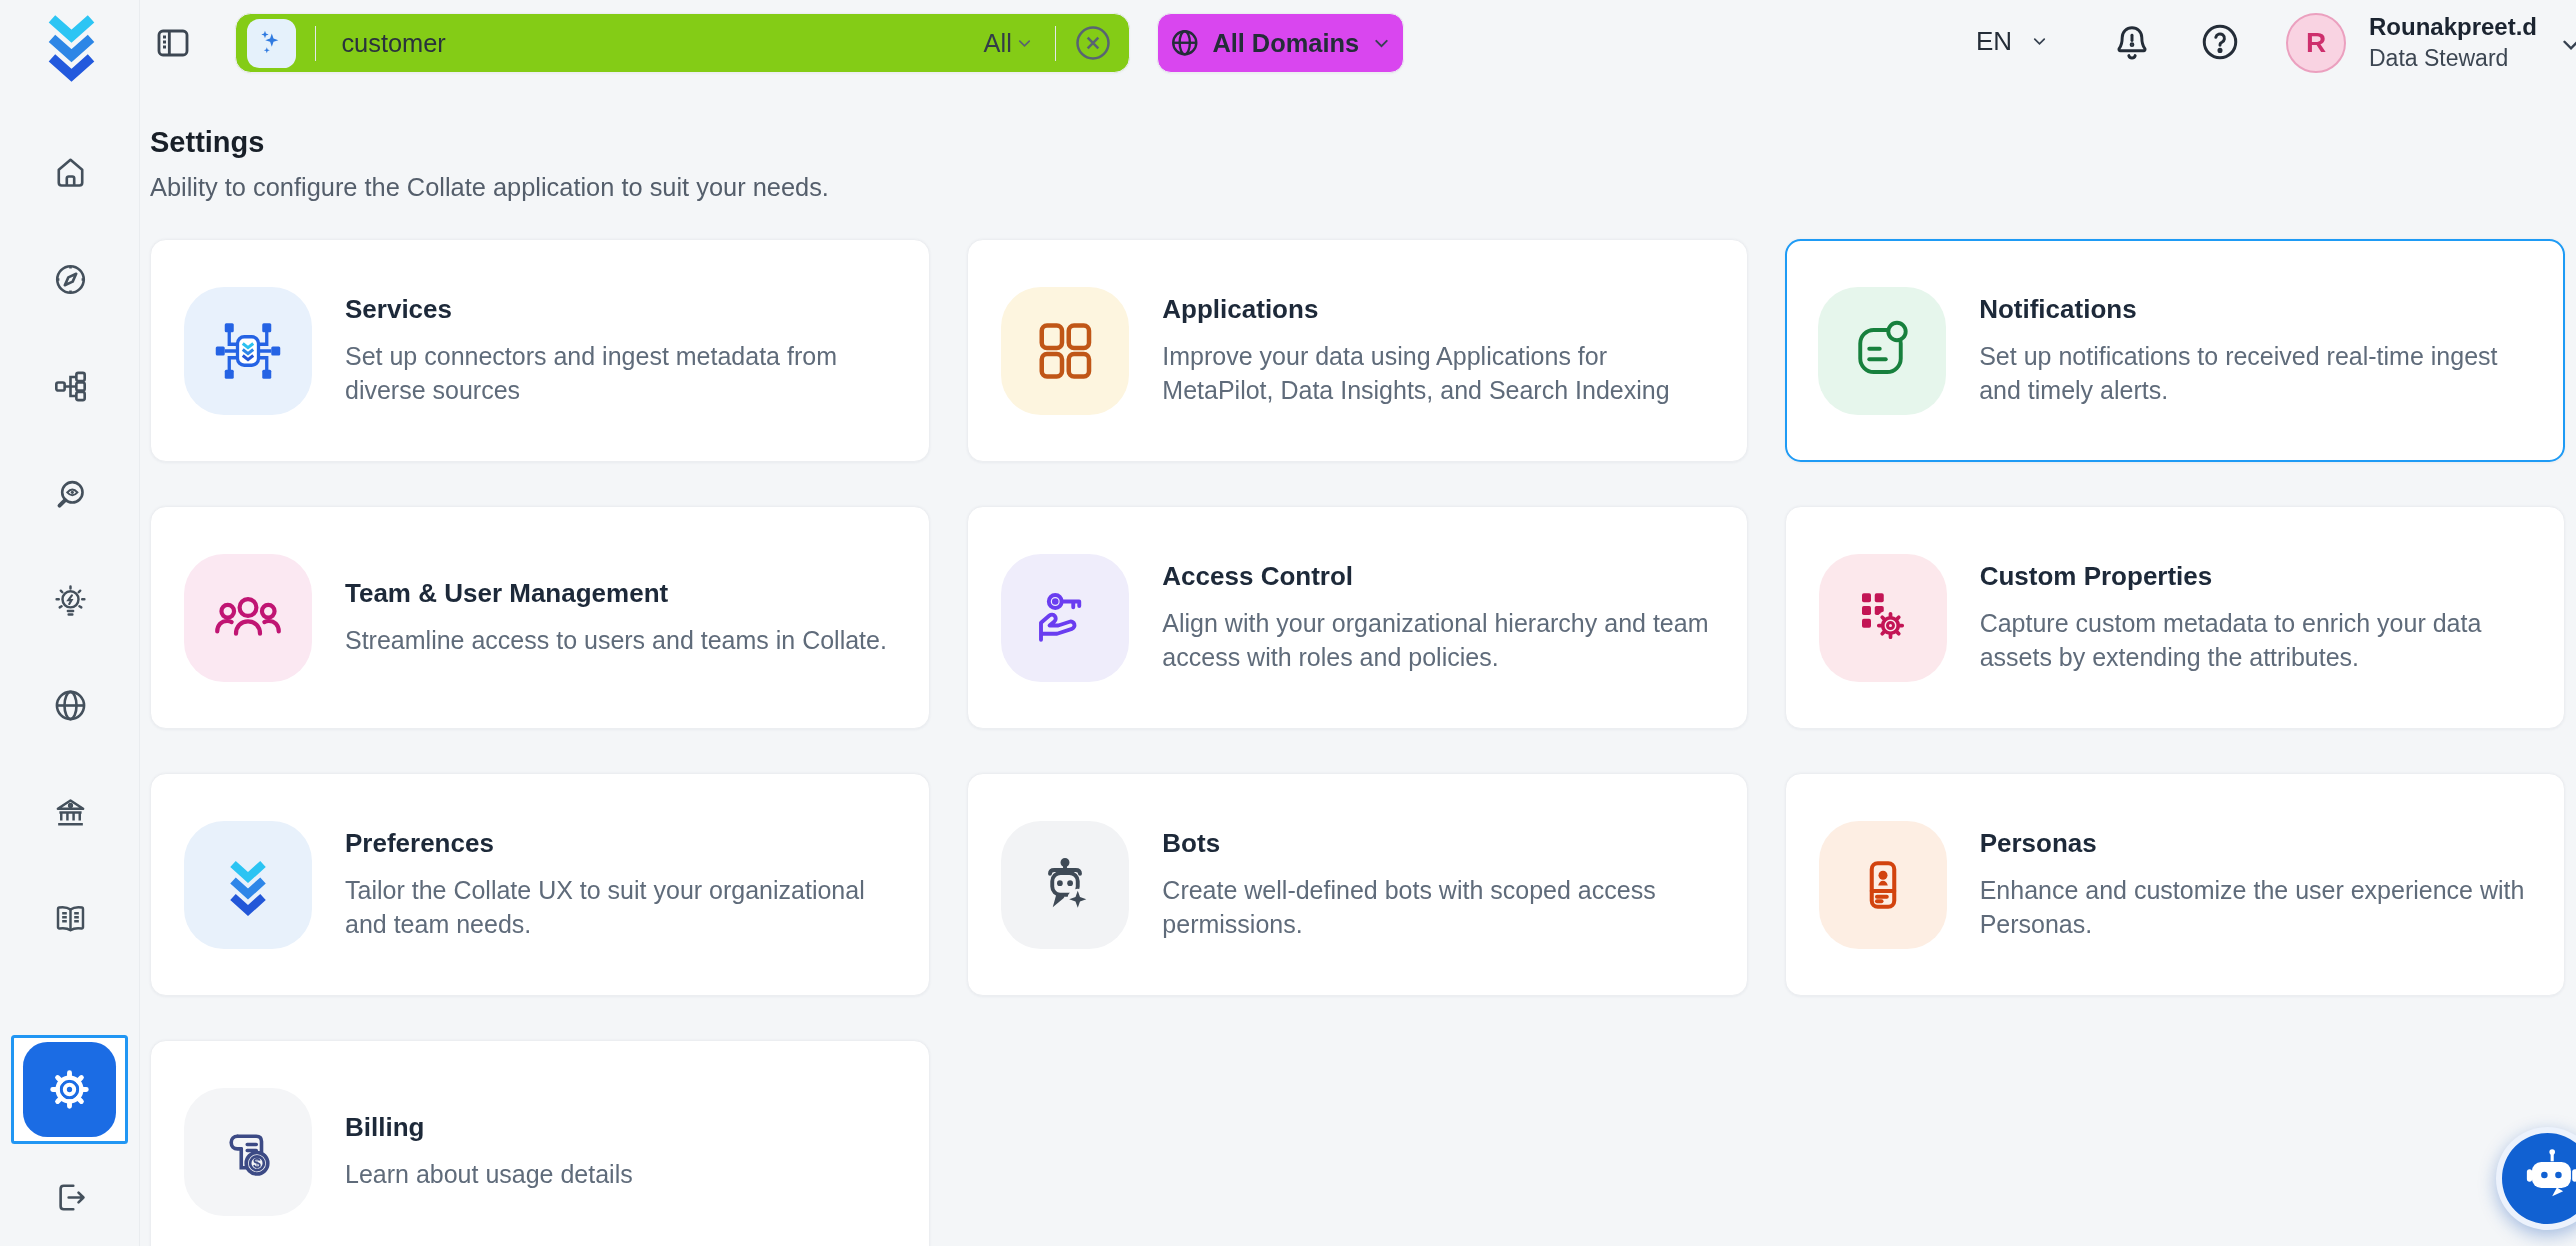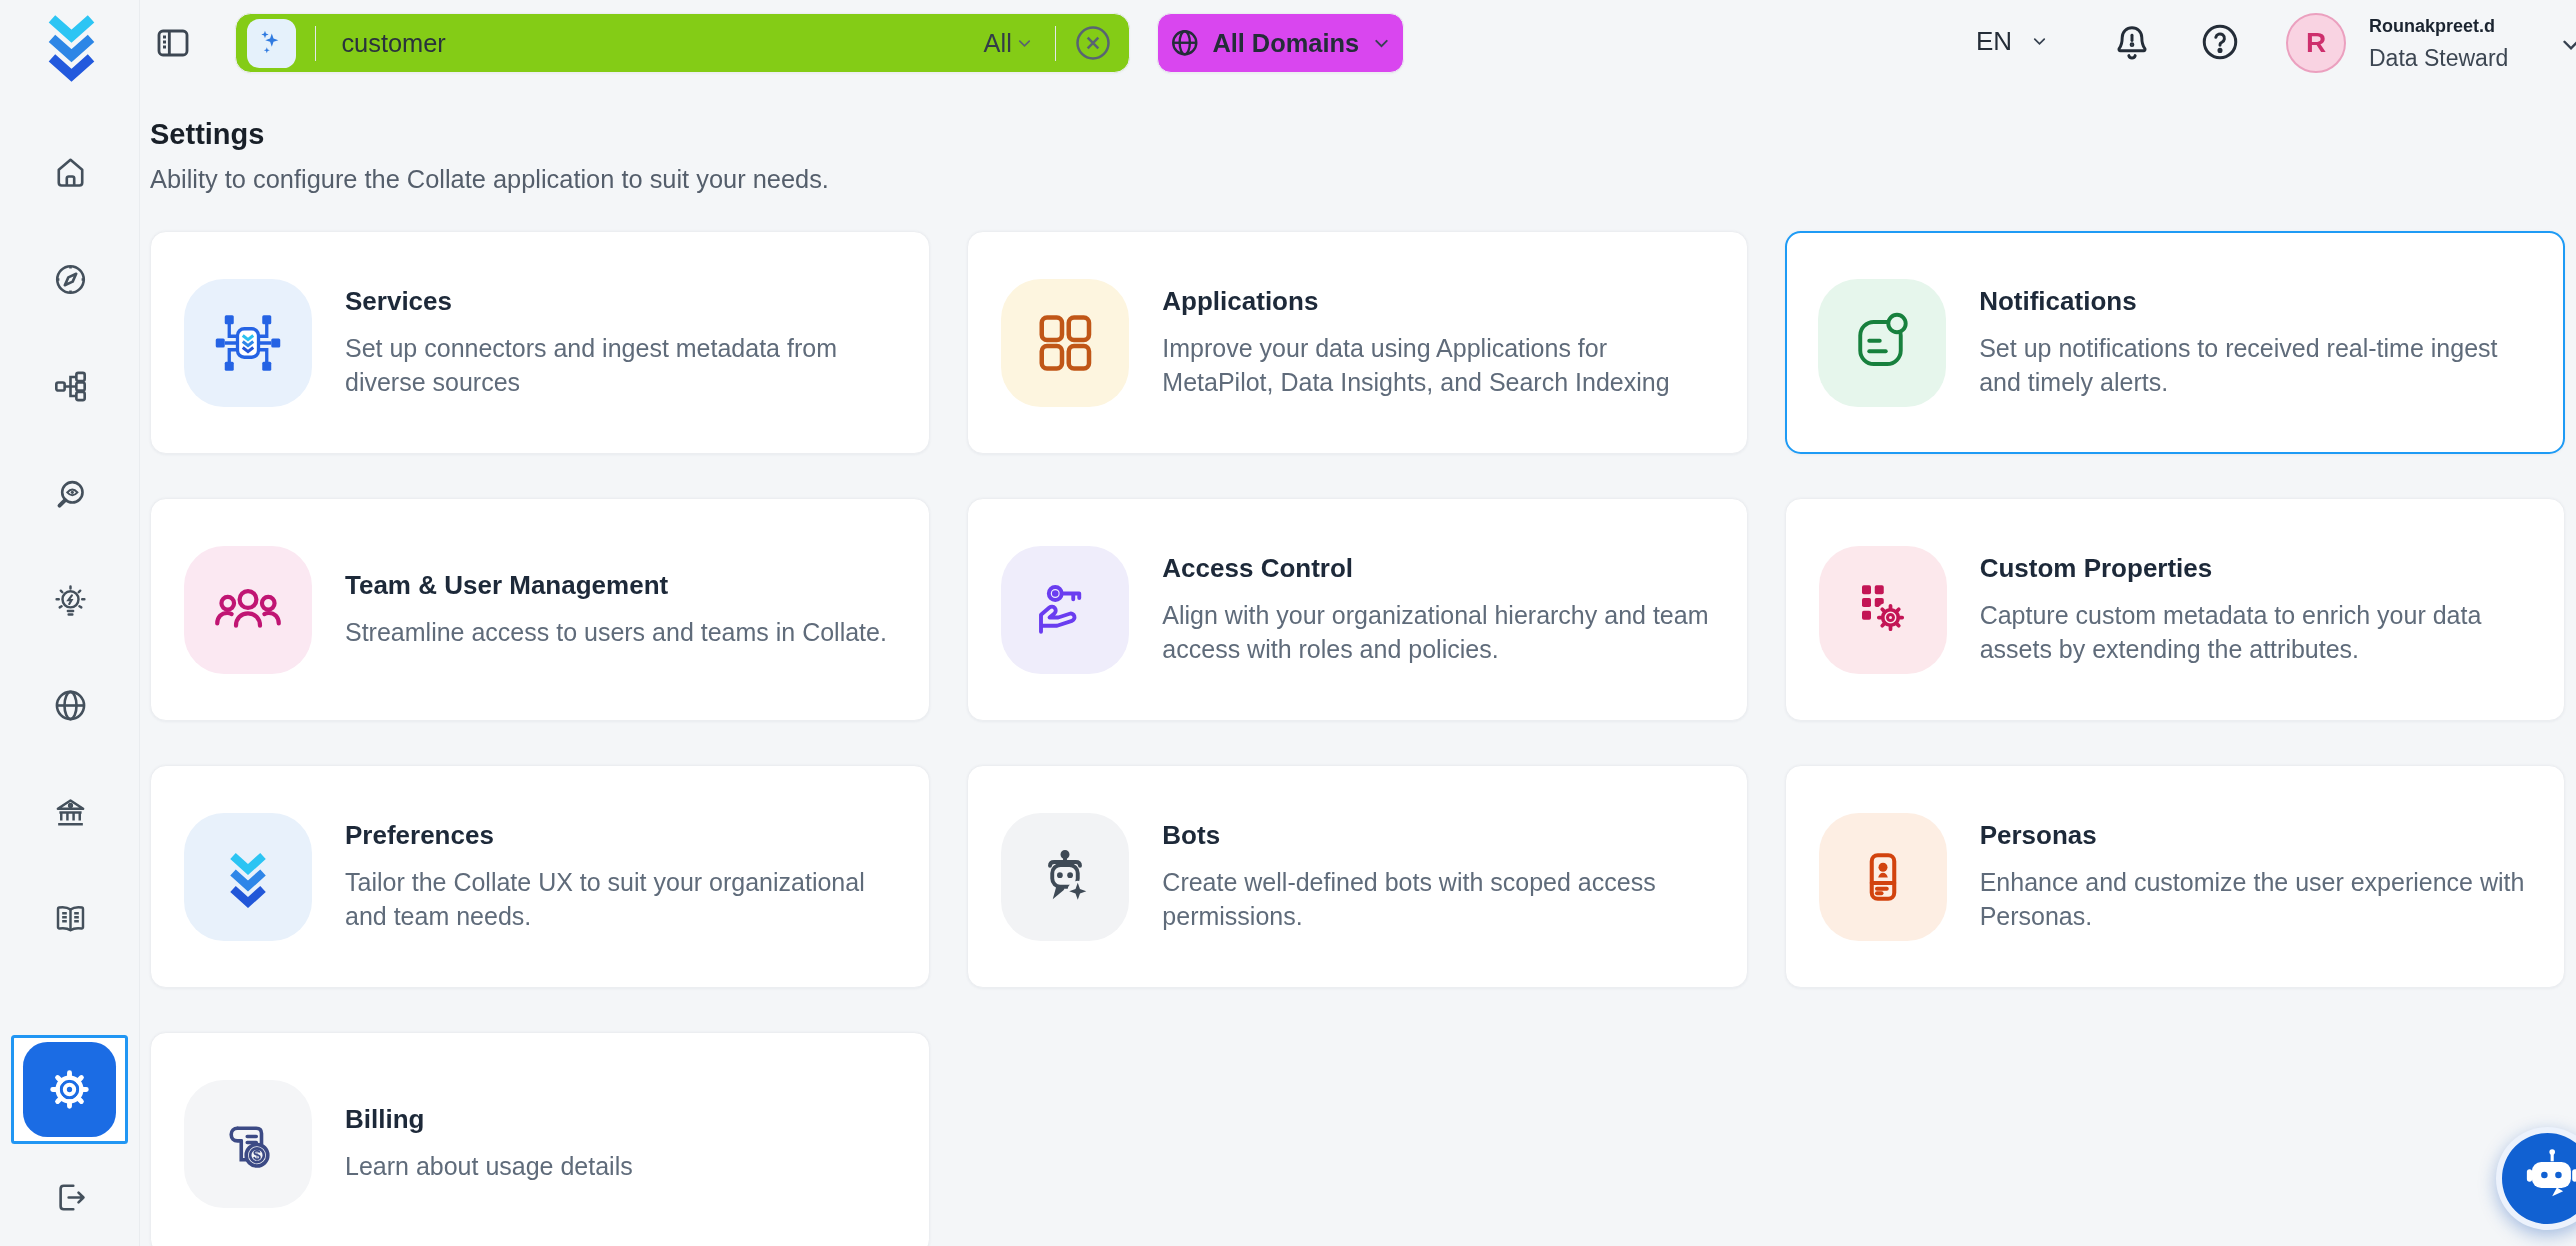--- a/index.html
+++ b/index.html
@@ -71,27 +71,27 @@
   .lang { position: absolute; left: 1836px; top: 26px; display: flex; align-items: center; gap: 18px; font-size: 26px; color: #242d38; cursor: pointer; }
   .icon-btn { position: absolute; top: 21px; width: 42px; height: 42px; color: #242d38; cursor: pointer; }
   .bell-pos { left: 1971px; }
   .help-pos { left: 2059px; }
   .avatar {
     position: absolute; left: 2146px; top: 13px; width: 60px; height: 60px; border-radius: 50%;
     background: #f9d3e2; border: 2.6px solid #eba0bf; color: #ce2f6d;
     font-size: 28px; font-weight: 700; display: flex; align-items: center; justify-content: center; cursor: pointer;
   }
   .user-block { position: absolute; left: 2229px; top: 11.4px; cursor: pointer; }
-  .user-name { font-size: 18px; font-weight: 700; color: #1b2430; line-height: 31.5px; }
+  .user-name { font-size: 24px; font-weight: 700; color: #1b2430; line-height: 31.5px; text-align: center; }
   .user-role { font-size: 23px; color: #3c4652; line-height: 30px; }
   .user-caret { position: absolute; left: 2418px; top: 31.5px; width: 26px; height: 26px; color: #3c4652; }
 
   
   .main { position: absolute; left: 150px; top: 86px; width: 2415px; }
-  .page-title { font-size: 29px; font-weight: 700; color: #181f28; margin-top: 32px; }
+  .page-title { font-size: 29px; font-weight: 700; color: #181f28; margin-top: 40px; }
   .page-subtitle { font-size: 25.4px; color: #545e6b; margin-top: 14px; }
   .grid {
     margin-top: 37px; display: grid;
     grid-template-columns: repeat(3, 1fr); gap: 44px 37px;
   }
   .card {
     background: #ffffff; border: 0.9px solid #eceef1; border-radius: 15.8px;
     height: 223px; display: flex; align-items: center; gap: 33px; padding: 0 26px 0 33px;
     box-shadow: 0 0.9px 2.6px rgba(20,40,80,.05); cursor: pointer;
   }

